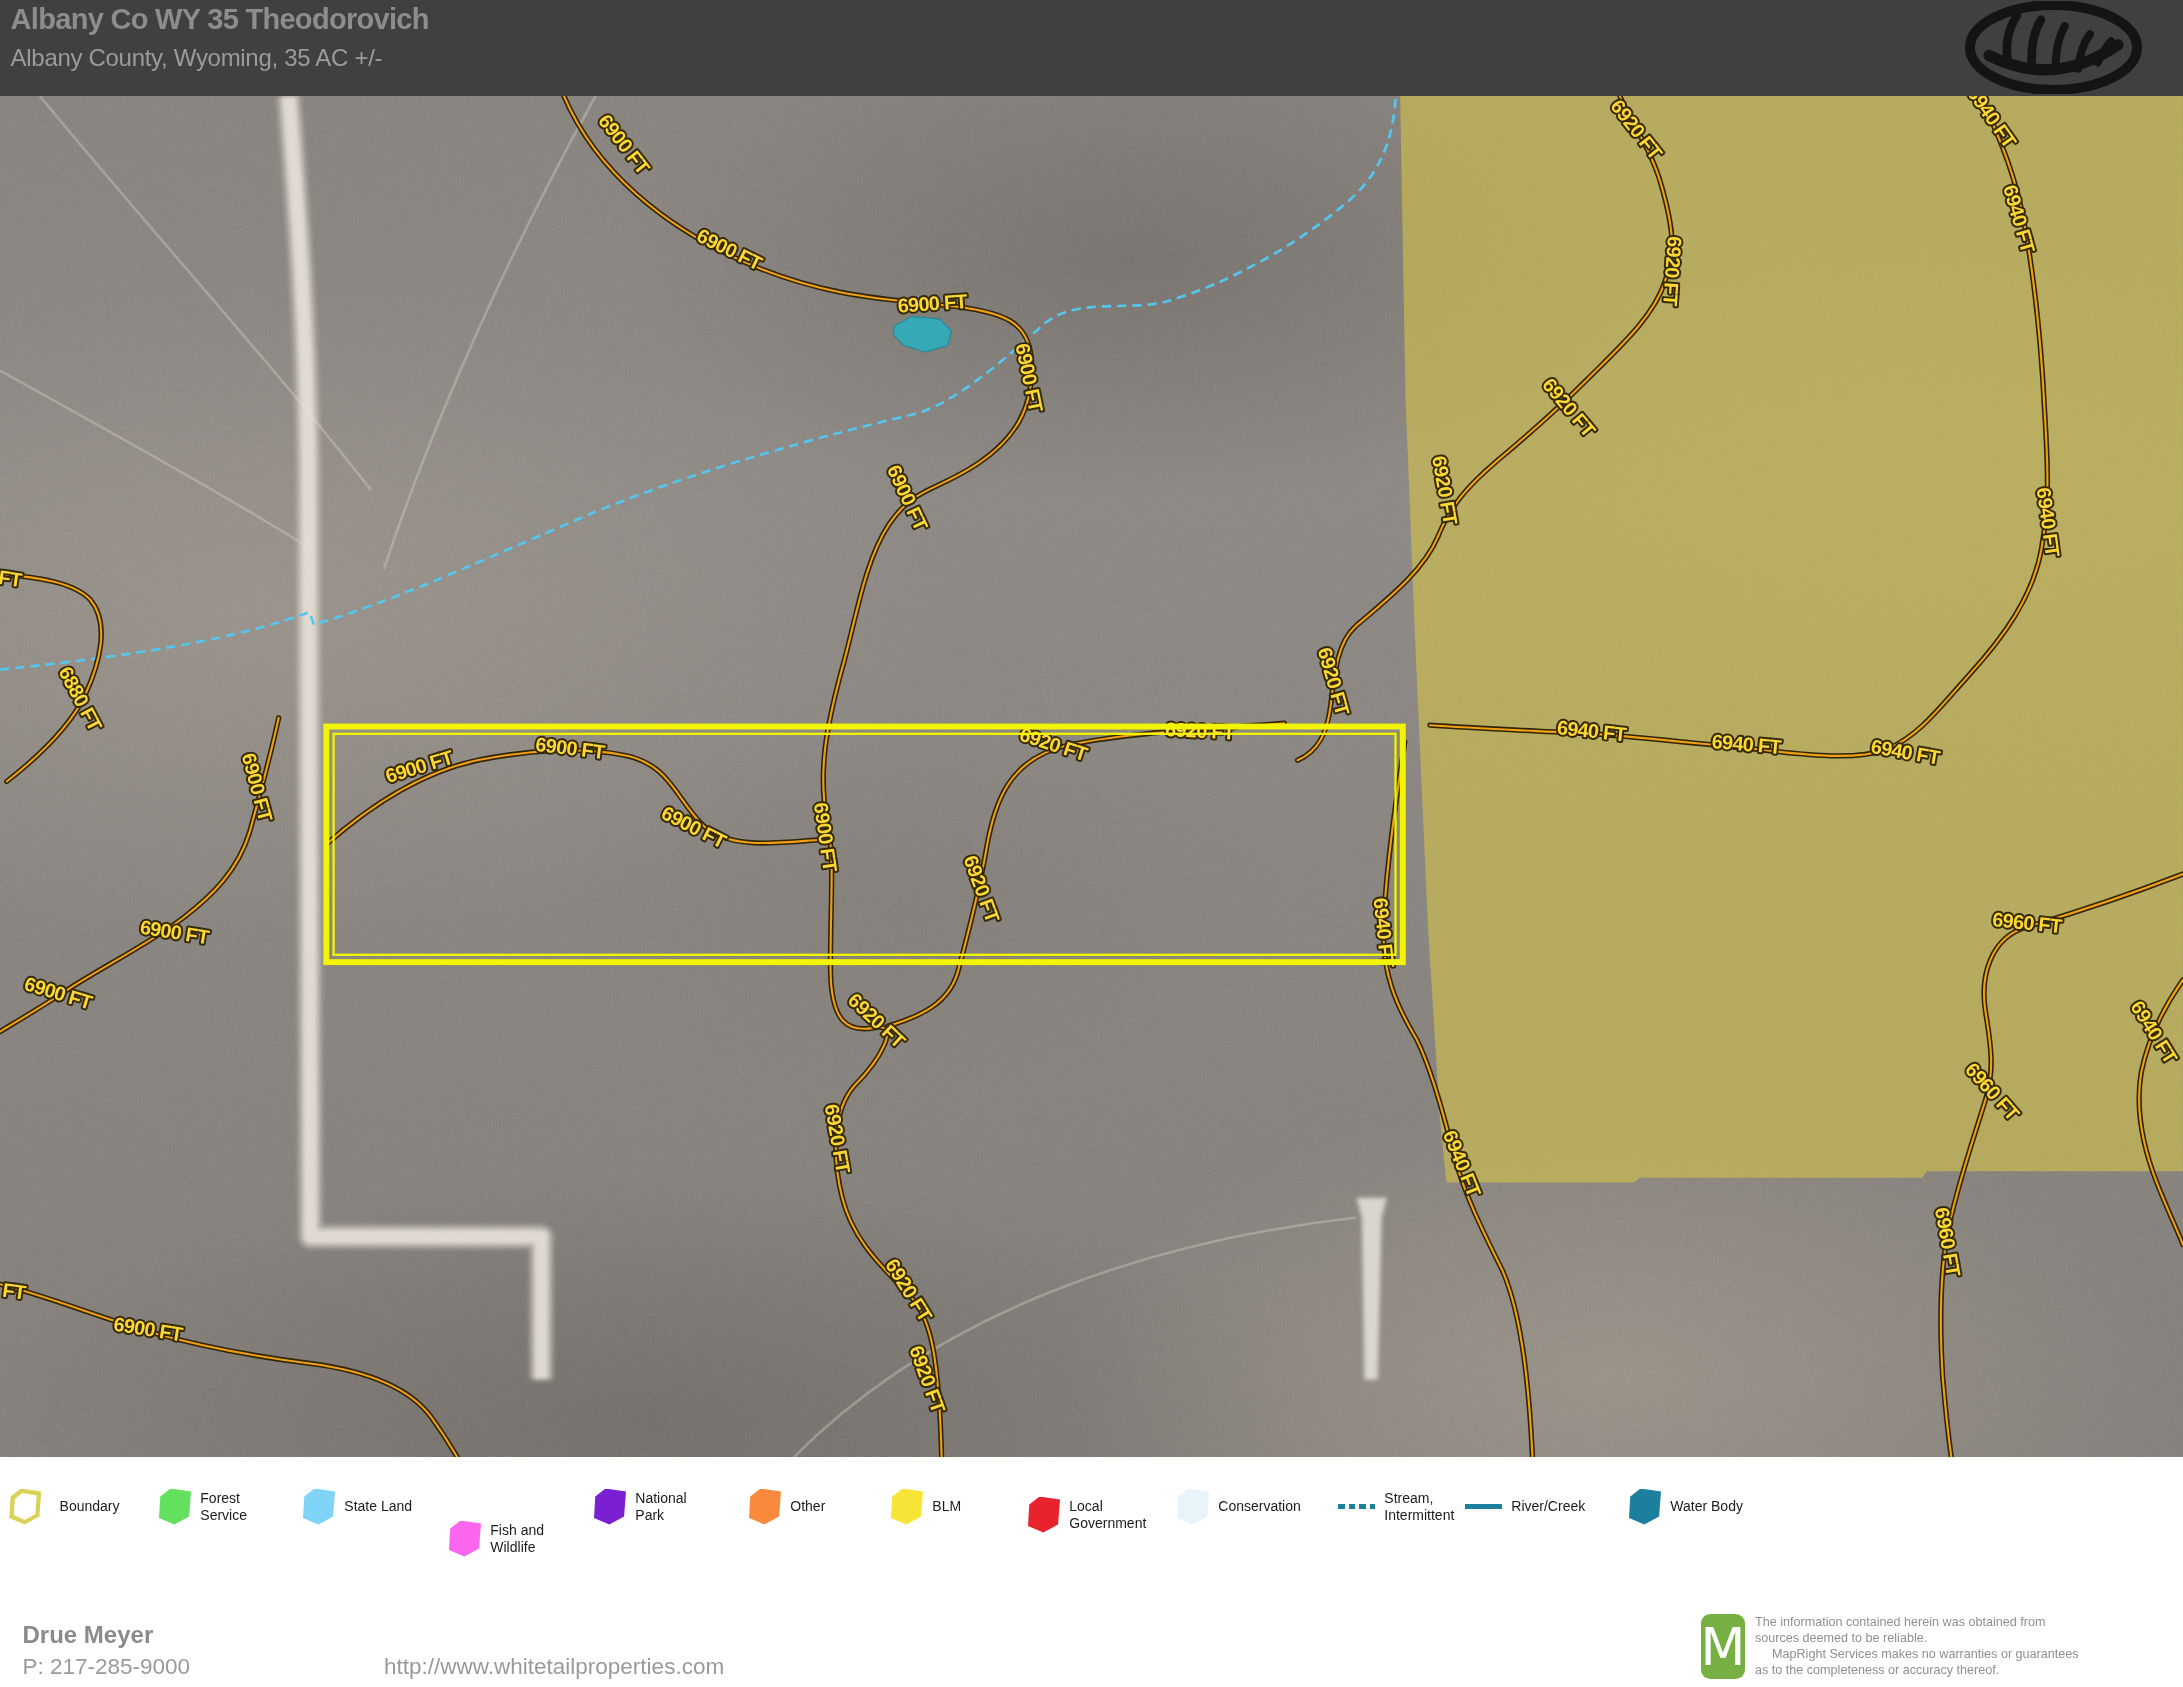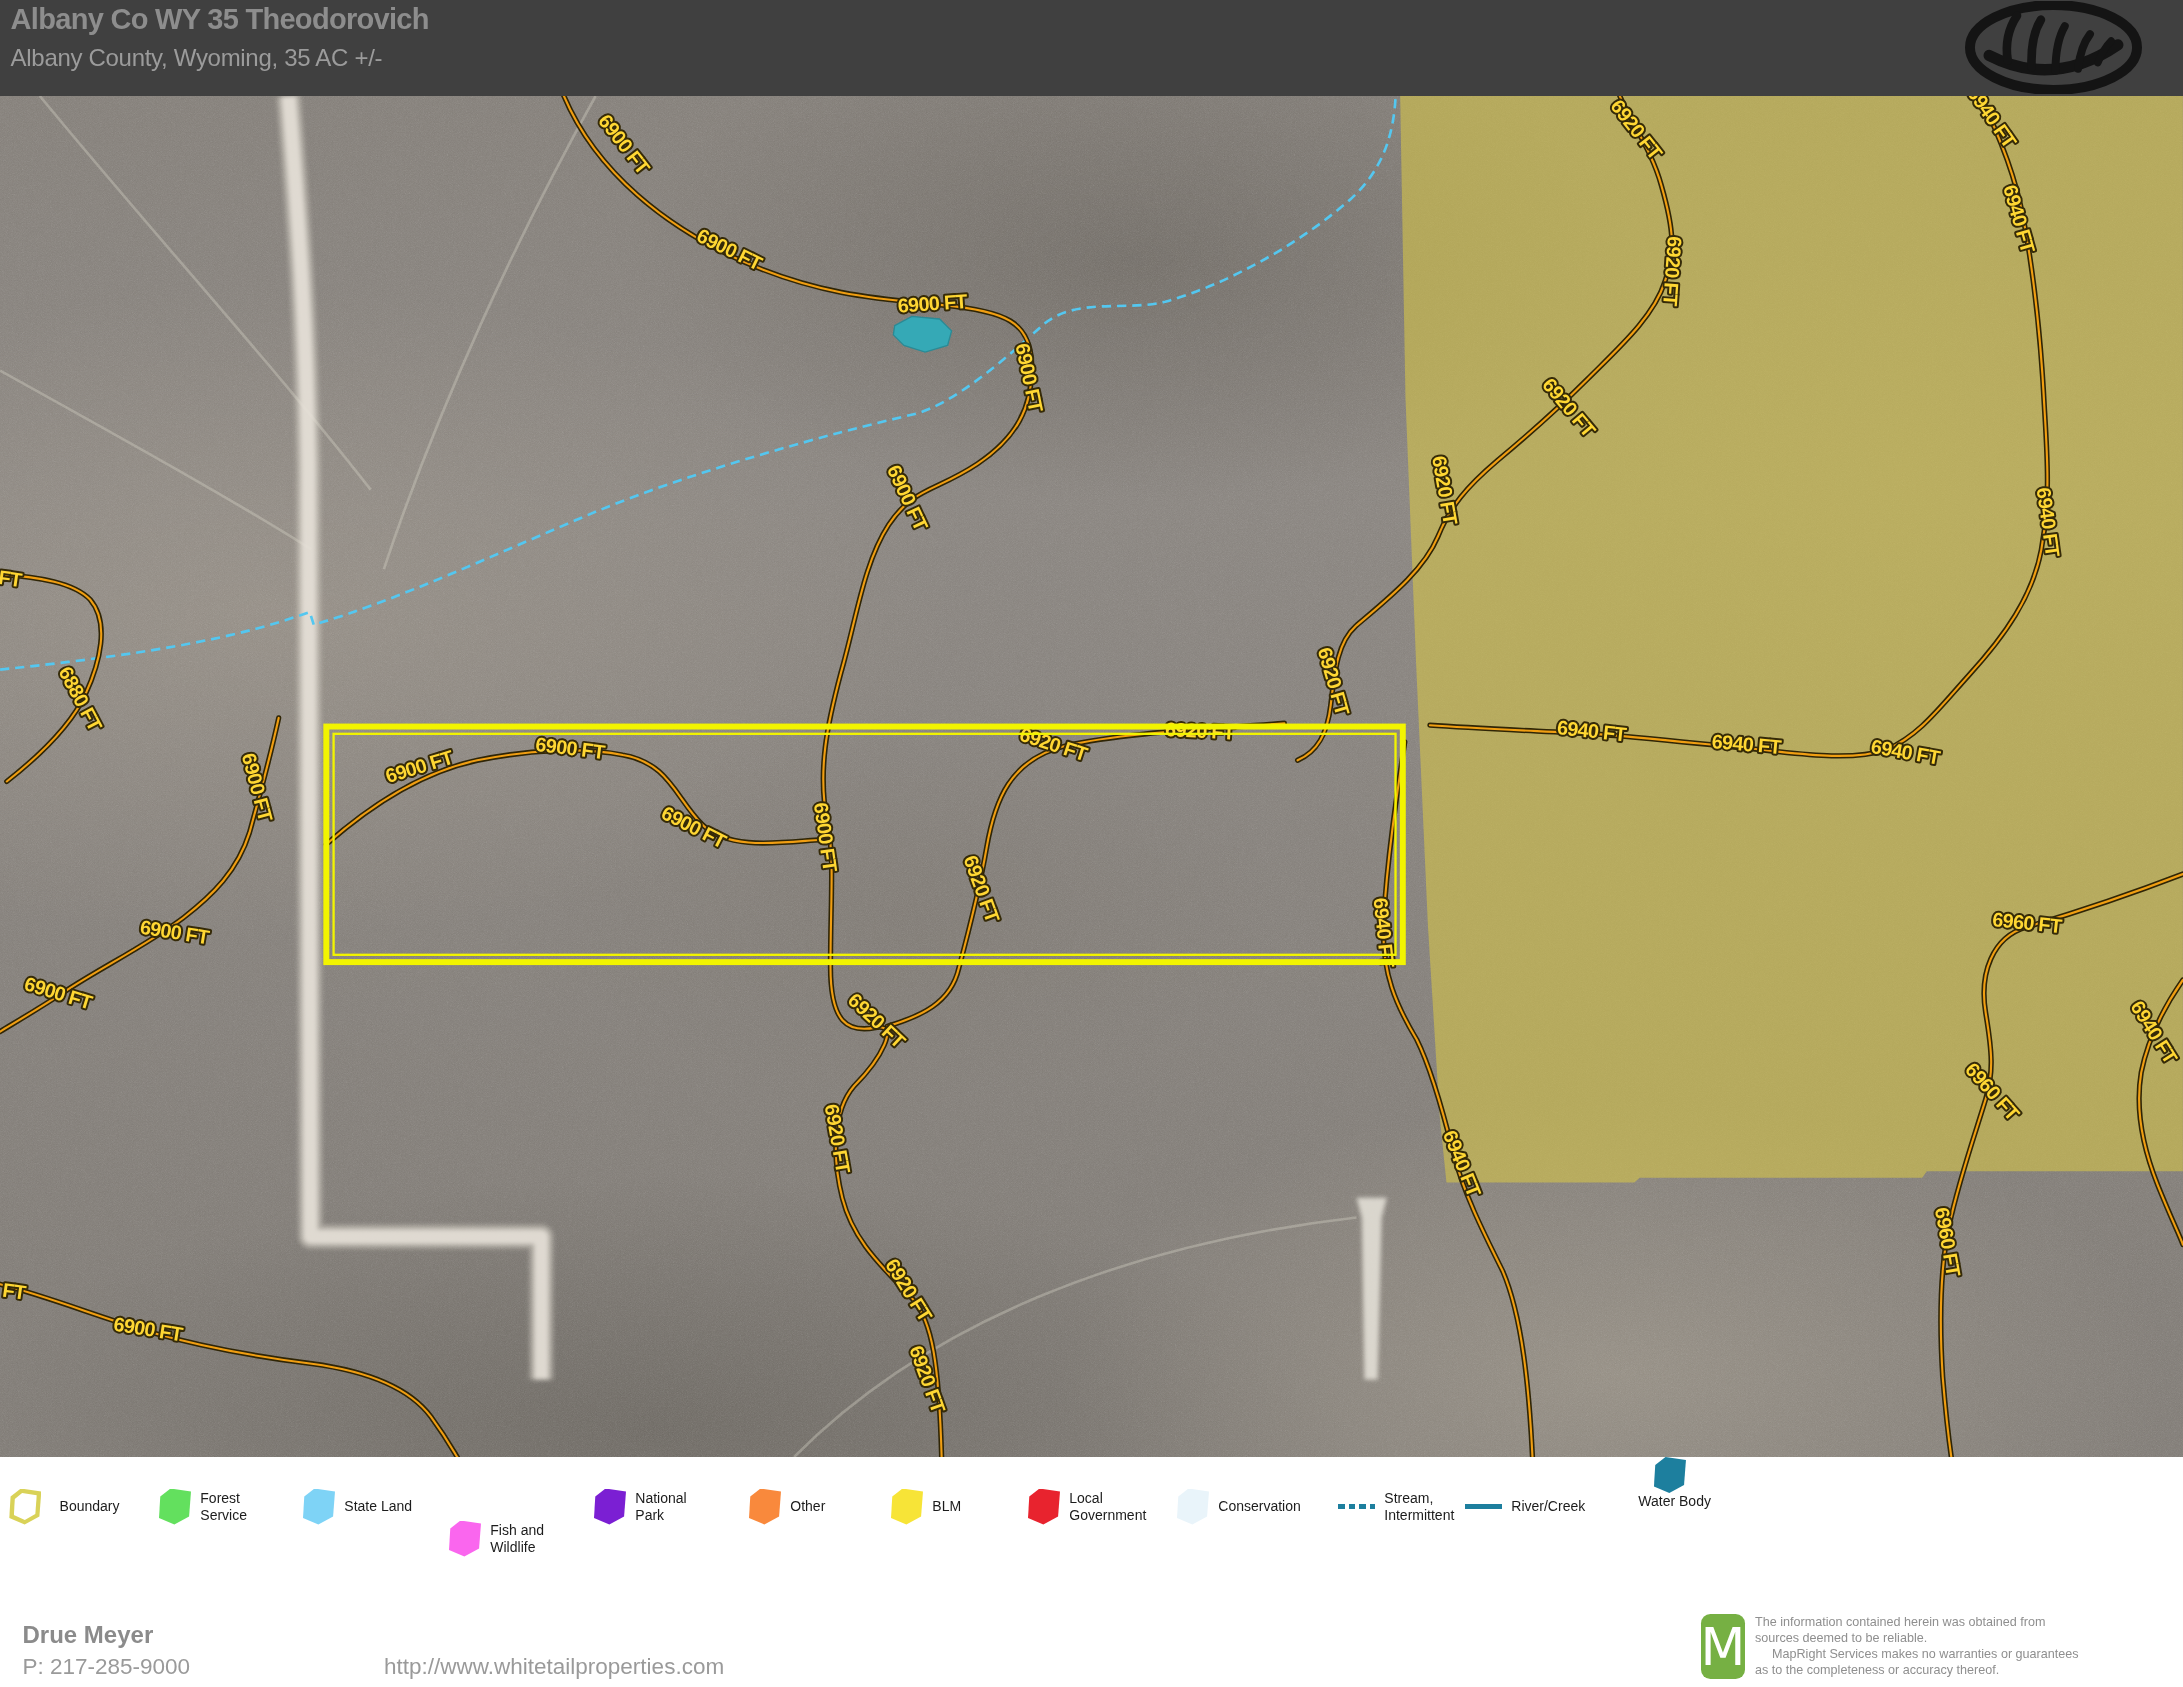--- a/index.html
+++ b/index.html
@@ -198,37 +198,37 @@
         <div class="legend-label">National Park</div>
       </div>
       <div class="legend-item" style="left: 749px;">
         <div class="pent" style="background: rgb(249, 137, 60);"></div>
         <div class="legend-label">Other</div>
       </div>
       <div class="legend-item" style="left: 891px;">
         <div class="pent" style="background: rgb(247, 228, 55);"></div>
         <div class="legend-label">BLM</div>
       </div>
-      <div class="legend-item" style="left: 1028px;">
+      <div class="legend-item" style="left: 1028px; margin-top: 8px;">
         <div class="pent" style="background: rgb(232, 35, 46);"></div>
         <div class="legend-label">Local Government</div>
       </div>
       <div class="legend-item" style="left: 1177px;">
         <div class="pent" style="background: rgb(233, 244, 250);"></div>
         <div class="legend-label">Conservation</div>
       </div>
       <div class="legend-item" style="left: 1338px;">
         <div class="legend-line" style="background: repeating-linear-gradient(90deg, rgb(29, 127, 158) 0px, rgb(29, 127, 158) 6.6px, transparent 6.6px, transparent 10.6px);"></div>
         <div class="legend-label">Stream, Intermittent</div>
       </div>
       <div class="legend-item" style="left: 1465px; justify-content: flex-end;">
         <div class="legend-line" style="background: rgb(29, 127, 158);"></div>
         <div class="legend-label">River/Creek</div>
       </div>
-      <div class="legend-item" style="left: 1629px; flex-direction: column;">
+      <div class="legend-item" style="left: 1629px;">
         <div class="pent" style="background: rgb(29, 127, 158);"></div>
         <div class="legend-label">Water Body</div>
       </div>
     </div>
 
   <footer>
     <div class="agent">Drue Meyer</div>
     <div class="phone">P: 217-285-9000</div>
     <div class="url">http://www.whitetailproperties.com</div>
     <div class="mr-logo">

